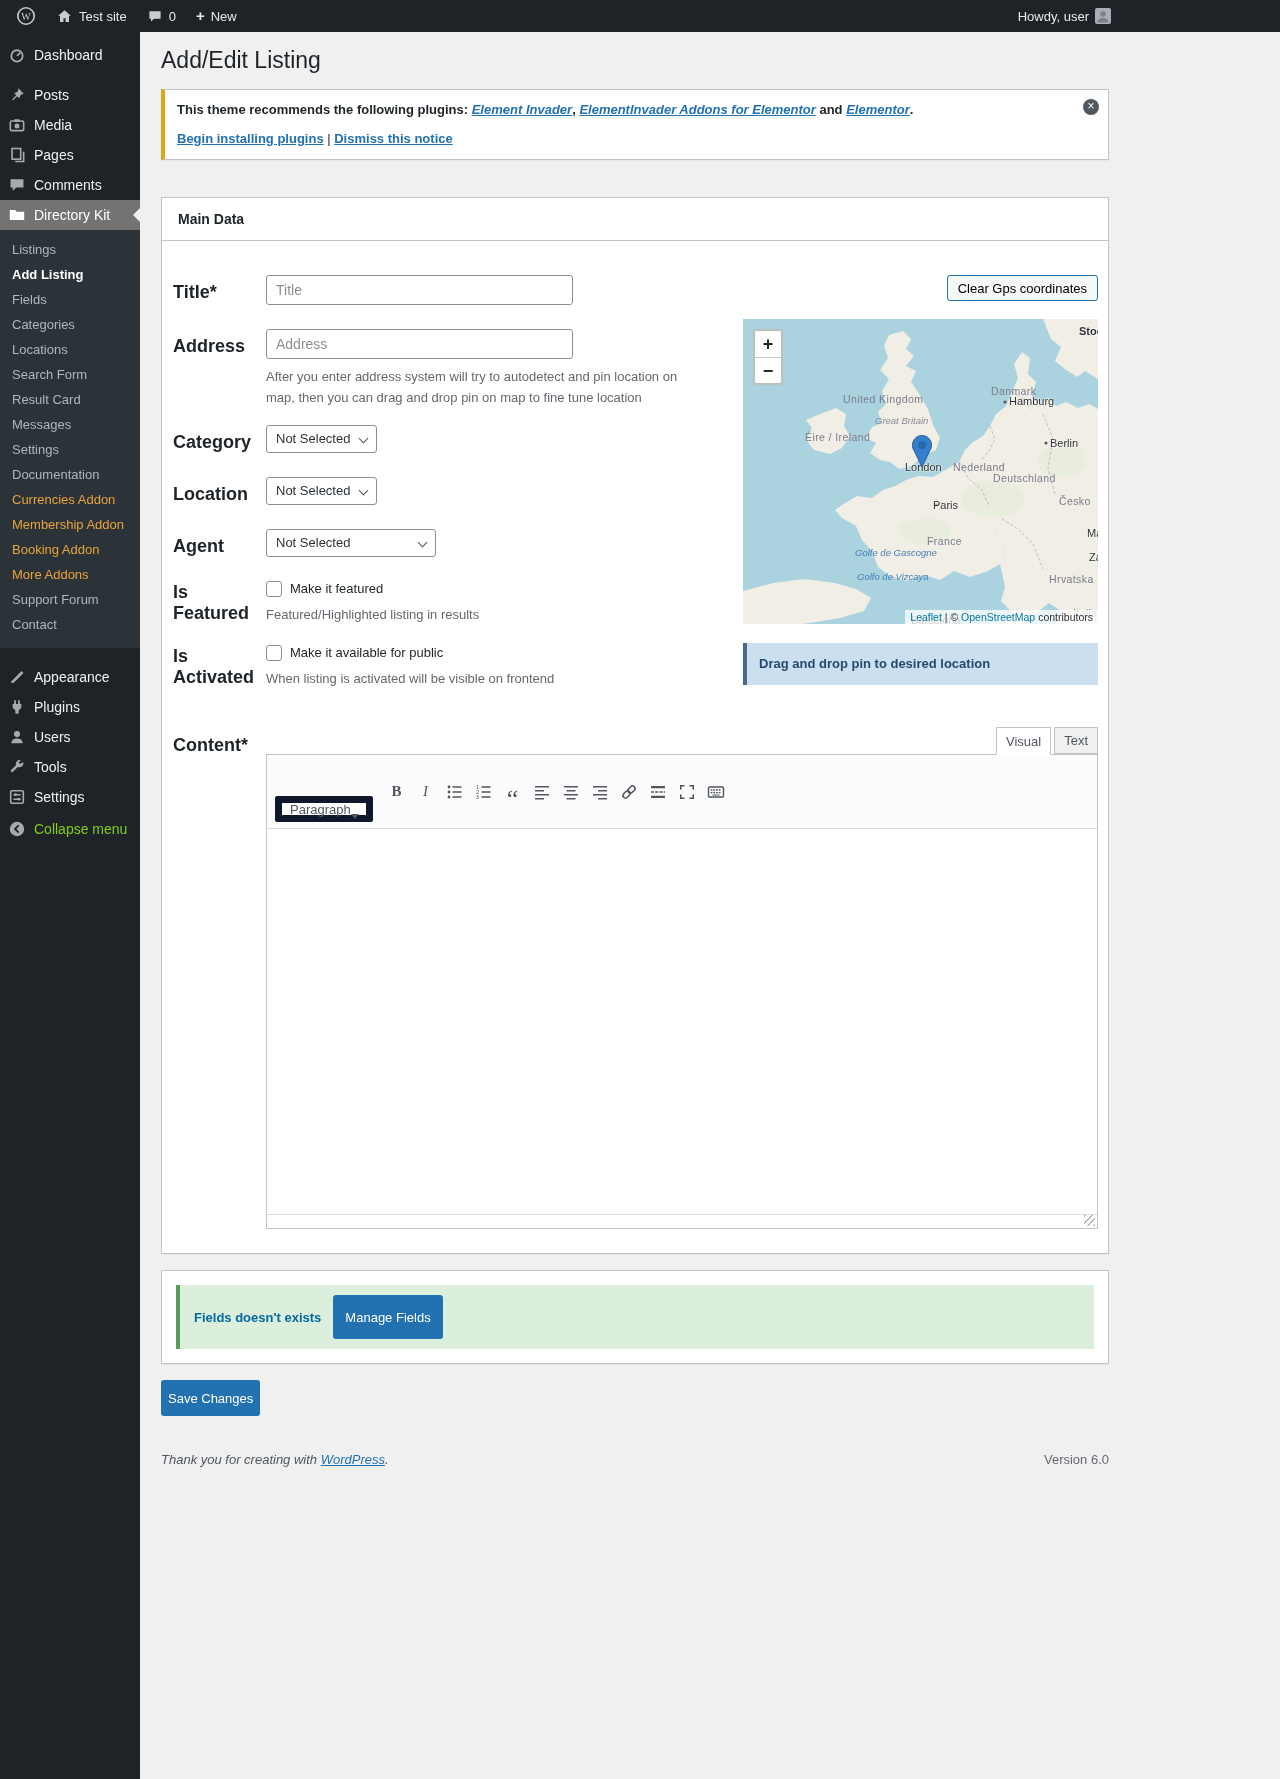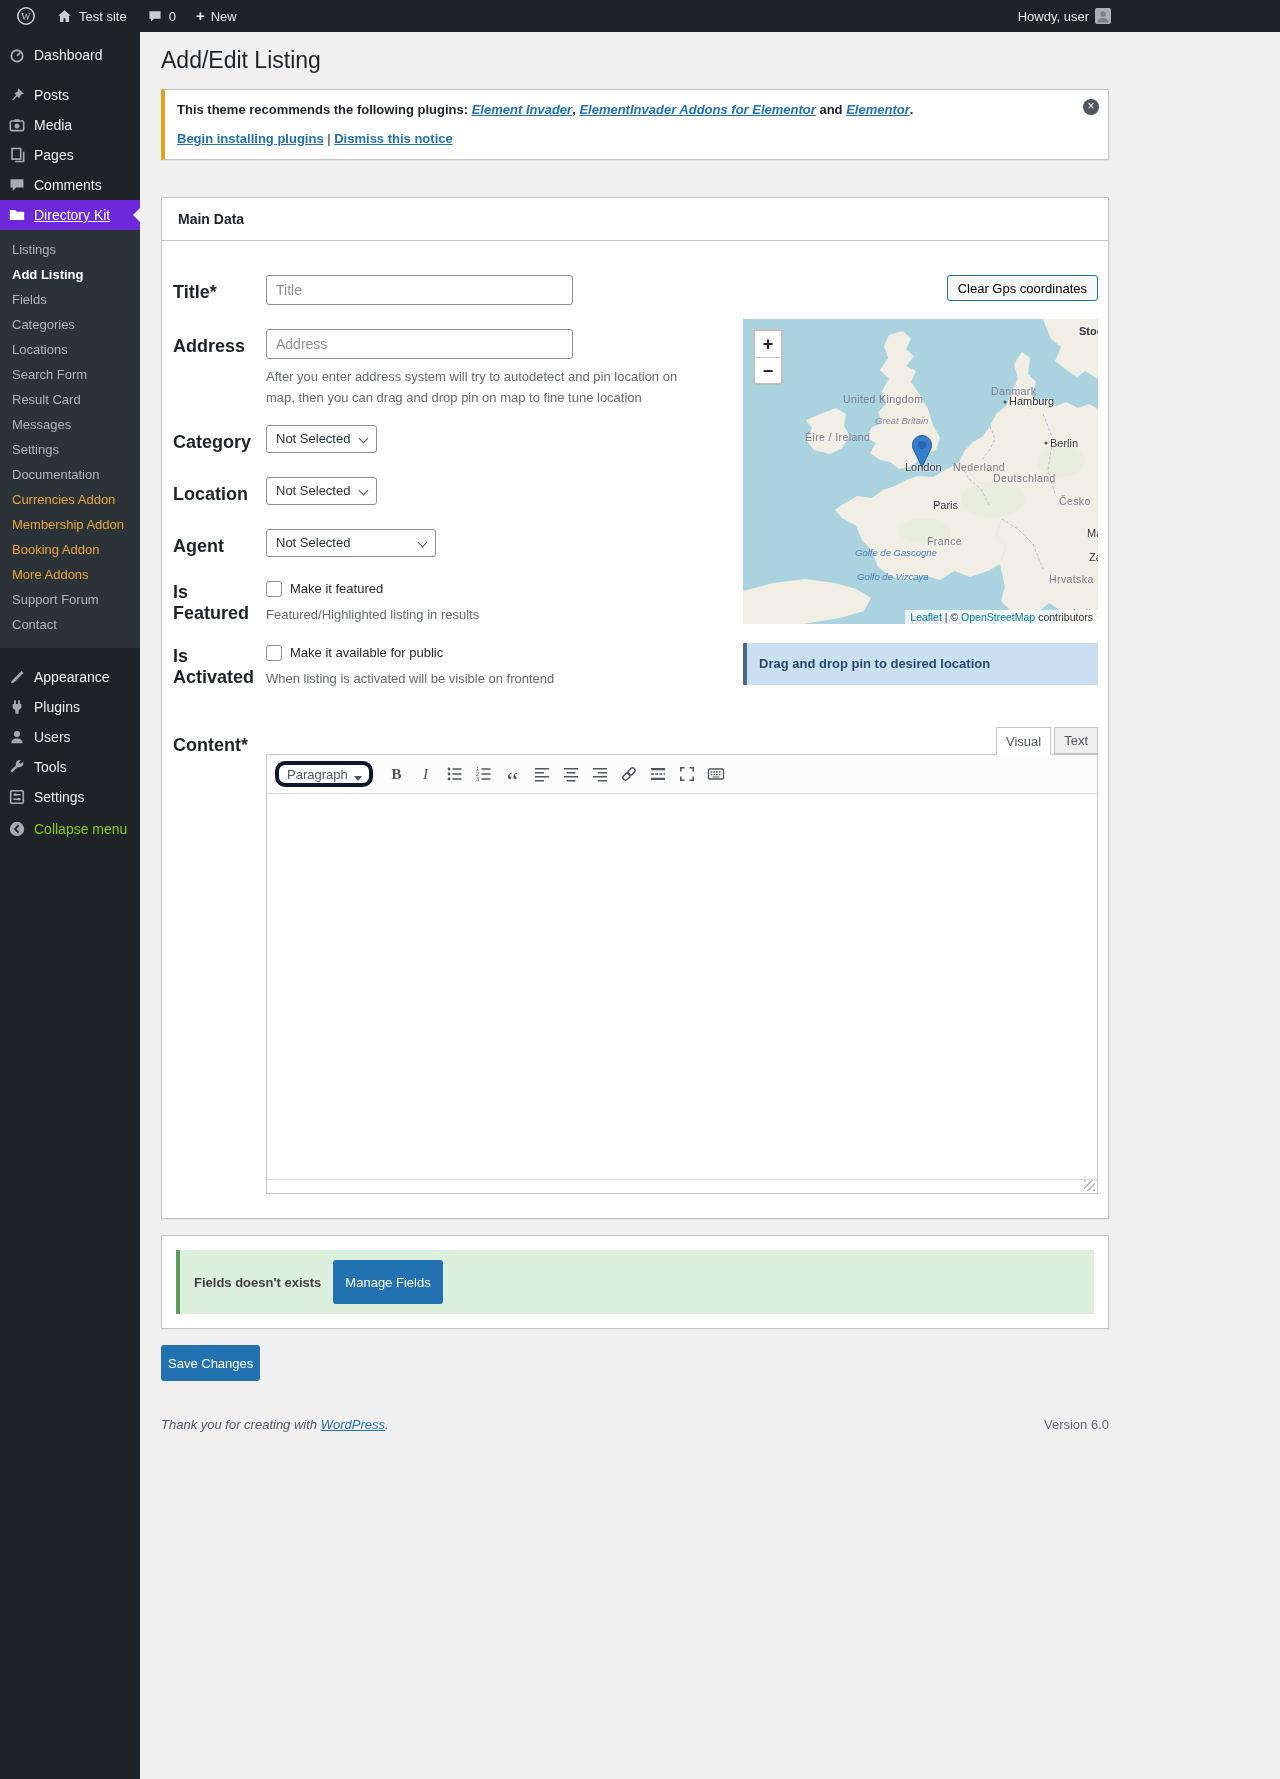--- a/index.html
+++ b/index.html
@@ -21,21 +21,21 @@
 .ab-item { display:flex; align-items:center; gap:6px; padding:0 10px; font-size:13px; color:#e7e9ea; }
 .ab-item svg { display:block; }
 .ab-plus { font-size:15px; font-weight:700; line-height:1; margin-top:-1px; }
 .avatar { width:16px; height:16px; display:inline-block; overflow:hidden; border-radius:2px; }
 
 
 .sidebar { position:absolute; top:32px; left:0; bottom:0; width:140px; background:#1d2327; padding-top:8px; z-index:50; }
 .menu-item { position:relative; display:flex; align-items:center; height:30px; color:#f0f0f1; font-size:14px; cursor:pointer; }
 .menu-item .mi { width:34px; display:flex; justify-content:center; color:#a7aaad; flex-shrink:0; }
 .menu-sep { height:10px; }
-.menu-item.active { background:#6d28d9; color:#fff; font-weight:400;text-decoration:underline; }
+.menu-item.active { background:#737373; color:#fff; font-weight:400; }
 .menu-item.active .mi { color:#fff; }
 .menu-item.active::after { content:""; position:absolute; right:0; top:50%; margin-top:-7px; border:7px solid transparent; border-right-color:#f0f0f1; }
 .submenu { background:#2c3338; padding:8px 0 10px; }
 .submenu-item { padding:5px 12px 6px; font-size:13px; color:#b0b5ba; cursor:pointer; line-height:14px; }
 .submenu-item.current { color:#fff; font-weight:700; }
 .submenu-item.addon { color:#e8a33d; }
 .menu-gap { height:14px; }
 .collapse-item { margin-top:2px; color:#84cc16; }
 
 
@@ -96,35 +96,35 @@
 .alert-info { margin-top:19px; background:#cbdff1; border-left:4px solid #4a6b88; color:#27496d; font-weight:700; padding:13px 12px; font-size:13px; line-height:1.2; }
 
 
 .content-row { display:flex; }
 .editor-wrap { flex:1; min-width:0; }
 .editor-tabs { display:flex; justify-content:flex-end; gap:3px; height:27px; }
 .etab { font-size:13px; color:#50575e; border:1px solid #c3c4c7; background:#f0f0f1; padding:0 9px; cursor:pointer; line-height:25px; font-family:"Liberation Sans",sans-serif; }
 .etab.active { background:#fff; border-bottom-color:#fff; position:relative; z-index:2; margin-bottom:-1px; }
 .editor-frame { border:1px solid #c3c4c7; background:#fff; position:relative; z-index:1; }
 .etoolbar { display:flex; align-items:center; gap:2px; padding:6px 8px; border-bottom:1px solid #dcdcde; background:#fcfcfc; }
-.tb-select { position:relative; display:inline-flex; align-items:center; width:98px; height:26px; border:4px solid #0f172a; border-radius:10px; background:#fff; padding:0 22px 0 8px; font-size:13px; color:#50575e; cursor:pointer; margin-right:8px; }
+.tb-select { position:relative; display:inline-flex; align-items:center; width:98px; height:26px; border:7px solid #0f172a; border-radius:2px; background:#fff; padding:0 22px 0 8px; font-size:13px; color:#50575e; cursor:pointer; margin-right:8px;margin-top:35px; }
 .tb-select .caret { position:absolute; right:7px; top:11px; width:0; height:0; border-left:4px solid transparent; border-right:4px solid transparent; border-top:5px solid #50575e; }
 .tb-btn { width:27px; height:24px; display:flex; align-items:center; justify-content:center; background:transparent; border:0; border-radius:2px; color:#50575e; cursor:pointer; padding:0; }
 .tb-btn svg { display:block; }
 .g-b { font-weight:700; font-size:15px; color:#50575e; font-family:"Liberation Serif",serif; }
 .g-i { font-style:italic; font-size:15px; color:#50575e; font-family:"Liberation Serif",serif; }
 .g-q { font-size:26px; line-height:10px; color:#50575e; font-family:"Liberation Serif",serif; position:relative; top:7px; }
 .editor-area { height:385px; background:#fff; cursor:text; }
 .editor-status { height:14px; border-top:1px solid #dcdcde; position:relative; background:#fff; }
 .grip { position:absolute; right:2px; bottom:2px; width:11px; height:11px; background:repeating-linear-gradient(315deg,#b5b9bd 0 1.5px,transparent 1.5px 4.5px); }
 
 
 .panel-plain { margin-top:16px; background:#fff; border:1px solid #c3c4c7; box-shadow:0 1px 1px rgba(0,0,0,.04); padding:14px; }
 .alert-success { background:#dcefdc; border-left:4px solid #5b9b5b; padding:10px 14px; display:flex; align-items:center; gap:12px; }
-.alert-success .t { font-weight:700; color:#404040; }
+.alert-success .t { font-weight:700; color:#0369a1; }
 .btn-primary { background:#2271b1; color:#fff; border:none; border-radius:3px; height:44px; padding:0 12px; font-size:13px; cursor:pointer; font-family:"Liberation Sans",sans-serif; }
 .images-panel { margin-top:18px; }
 .images-body { padding:14px; }
 .images-body .alert-info { margin-top:0; }
 .add-images { margin-top:16px; }
 .save-btn { margin-top:16px; height:36px; padding:0 7px; }
 
 
 .footer { margin-top:36px; display:flex; justify-content:space-between; align-items:flex-start; color:#50575e; padding-bottom:20px; }
 .footer .thanks { font-style:italic; }

